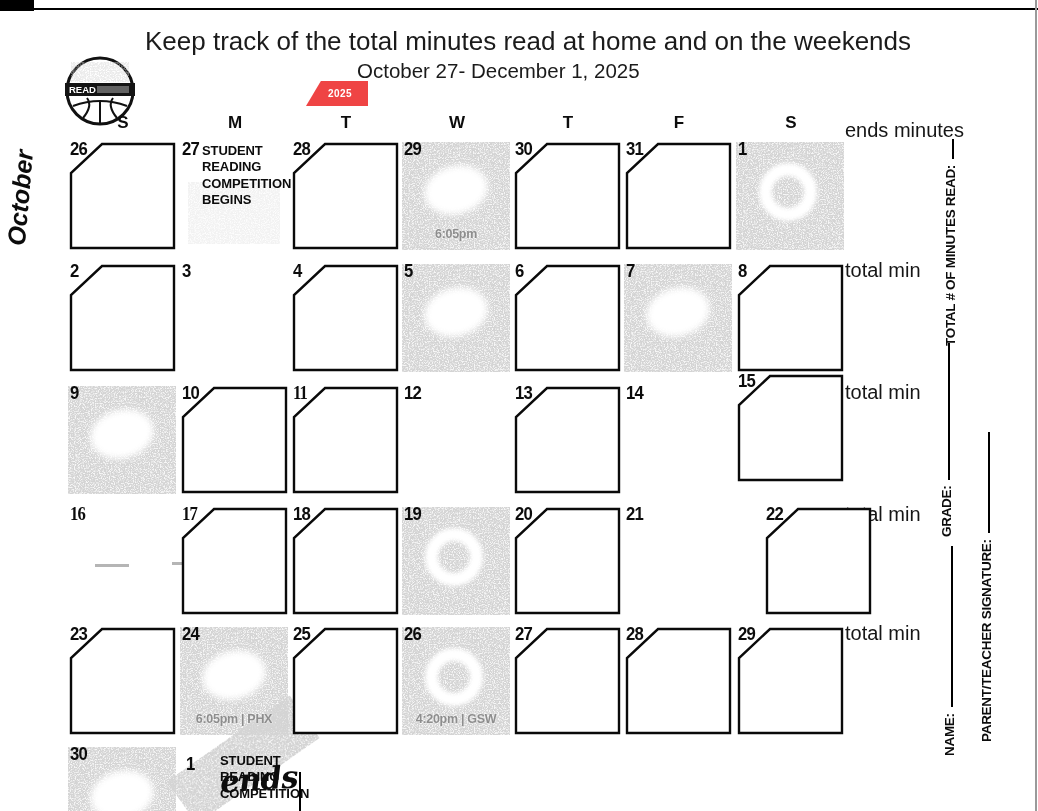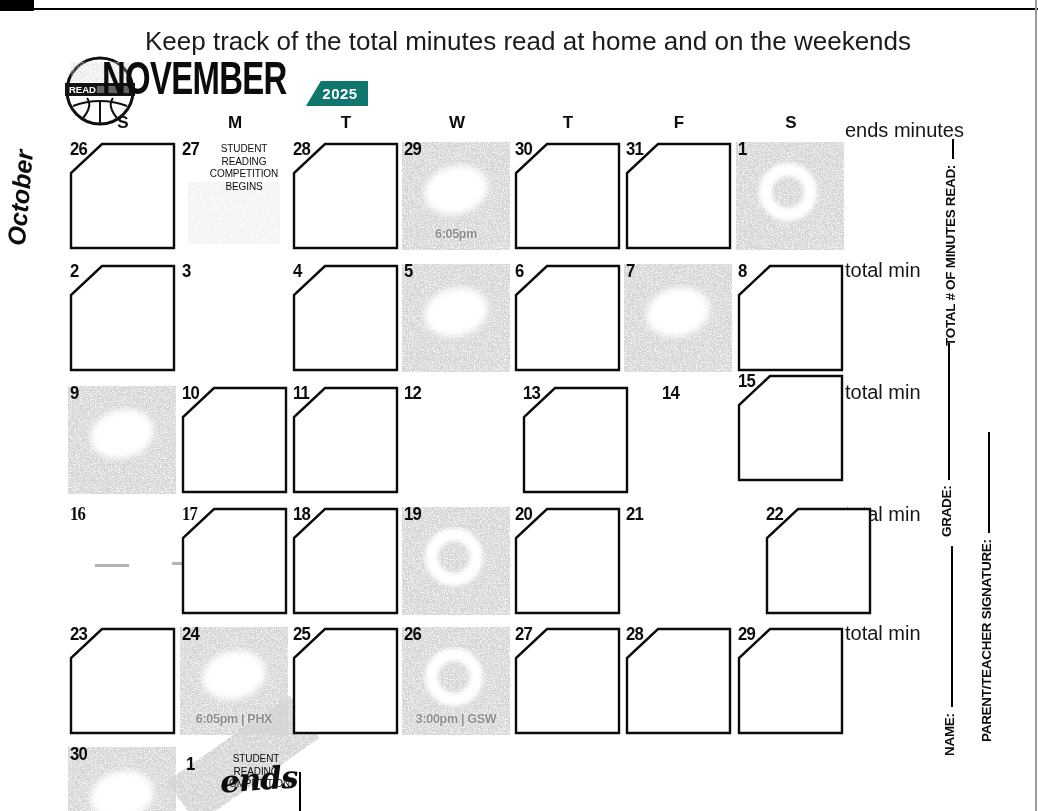--- a/index.html
+++ b/index.html
@@ -11,23 +11,23 @@
   .artifact{position:absolute; background:#000;}
   
   #page-title{position:absolute; left:145px; top:26px; font-size:26px; color:#1b1b1b; white-space:nowrap;}
   #date-range{position:absolute; left:357px; top:59px; font-size:20.5px; color:#1b1b1b; white-space:nowrap;}
   #month-wrap{position:absolute; left:102px; top:54px; height:54px;}
   #month-title{
     display:inline-block; font-size:47px; font-weight:800; letter-spacing:-1px;
     transform:scaleX(.70); transform-origin:left top; line-height:1; color:#0c0c0c;
   }
   #year-badge{
-    position:absolute; left:306px; top:81px; width:62px; height:25px; background:#0f766e;
+    position:absolute; left:306px; top:81px; width:62px; height:25px; background:#ef4444;
     clip-path:polygon(24% 0, 100% 0, 100% 100%, 0 100%);
-    color:#fff; font-weight:800; font-size:15px; text-align:center; line-height:25px;
+    color:#fff; font-weight:800; font-size:10px; text-align:center; line-height:25px;
     padding-left:6px; box-sizing:border-box; letter-spacing:0.5px;
   }
   #read-logo{position:absolute; left:63px; top:54px;}
   #october-label{
     position:absolute; left:-41px; top:180px; width:130px; height:36px;
     transform:rotate(-85deg); font-size:25px; font-weight:800; font-style:italic;
     text-align:center; letter-spacing:0px; color:#0c0c0c;
   }
   
   .wday{position:absolute; top:113px; width:110px; text-align:center; font-weight:800; font-size:17px; color:#0c0c0c;}
@@ -43,22 +43,22 @@
   .blob{position:absolute; left:22px; top:24px; width:64px; height:48px; background:#fff; border-radius:50%;
         filter:blur(3px); transform:rotate(-14deg); z-index:1;}
   .ringblob{position:absolute; left:23px; top:21px; width:58px; height:58px; border:13px solid #fff;
         border-radius:50%; box-sizing:border-box; filter:blur(2px); z-index:1; background:transparent;}
   .caption{
     position:absolute; left:0; bottom:11px; width:108px; text-align:center; z-index:2;
     color:#8d8d8d; font-weight:800; font-size:12.5px; letter-spacing:-0.3px;
     text-shadow:0 0 2px #ffffff;
   }
   .note{
-    position:absolute; z-index:3; font-size:10px; font-weight:400; line-height:1.25;
-    text-align:center; letter-spacing:-0.1px; color:#0c0c0c; white-space:pre-line;
+    position:absolute; z-index:3; font-size:13px; font-weight:700; line-height:1.25;
+    letter-spacing:-0.1px; color:#0c0c0c; white-space:pre-line;
   }
   .script-ends{
     position:absolute; left:40px; top:16px; z-index:4; font-family:"DejaVu Serif", serif;
     font-style:italic; font-weight:bold; font-size:31px; letter-spacing:-1px;
     transform:rotate(-4deg); color:#0c0c0c;
   }
   .swoosh{position:absolute; left:0px; top:26px; width:150px; height:52px; overflow:hidden;
         transform:rotate(-35deg); transform-origin:10px 26px; z-index:0;}
   
   .vfield{
@@ -97,24 +97,22 @@
     <path d="M10 52 Q37 42 64 52" stroke="#111" stroke-width="2" fill="none"></path>
     <path d="M20 64 Q30 52 24 44" stroke="#111" stroke-width="2" fill="none"></path>
     <path d="M54 64 Q44 52 50 44" stroke="#111" stroke-width="2" fill="none"></path>
     <path d="M37 70 L37 46" stroke="#111" stroke-width="2"></path>
     <rect x="8" y="8" width="58" height="20" fill="#b9b9b9" opacity="0.45" filter="url(#sp)"></rect>
     <rect x="2" y="29" width="70" height="13" fill="#141414"></rect>
     <text x="6" y="39" font-family="Liberation Sans, sans-serif" font-weight="bold" font-size="9.5" fill="#ffffff"><tspan id="logo-text-tspan">READ</tspan></text>
     <rect x="34" y="32" width="32" height="7" fill="#8d8d8d" opacity="0.65"></rect>
   </svg>
 
-  <div id="month-wrap">
-    <span id="month-title">NOVEMBER</span>
-  </div>
   <div id="year-badge">2025</div>
+  <div id="date-range">October 27- December 1, 2025</div>
   <div id="october-label">October</div>
 
   <div id="gen-root">
       <div class="wday" style="left: 68px;">S</div>
       <div class="wday" style="left: 180px;">M</div>
       <div class="wday" style="left: 291px;">T</div>
       <div class="wday" style="left: 402px;">W</div>
       <div class="wday" style="left: 513px;">T</div>
       <div class="wday" style="left: 624px;">F</div>
       <div class="wday" style="left: 736px;">S</div>
@@ -234,36 +232,36 @@
             <rect width="108" height="108" filter="url(#sp)"></rect>
           </svg><div class="blob"></div></div>
         <div class="daynum">9</div>
       </div>
       <div class="cell" style="left: 180px; top: 384px;">
         <div class="daybox"><svg width="108" height="108">
             <polygon points="33,2 105,2 105,106 2,106 2,31" fill="#ffffff" stroke="#0a0a0a" stroke-width="2.4"></polygon>
           </svg></div>
         <div class="daynum">10</div>
       </div>
-      <div class="cell" style="left: 291px; top: 384px;">
+      <div class="cell" style="left: 291px; top: 384px; font-family: Liberation Serif, serif;">
         <div class="daybox"><svg width="108" height="108">
             <polygon points="33,2 105,2 105,106 2,106 2,31" fill="#ffffff" stroke="#0a0a0a" stroke-width="2.4"></polygon>
           </svg></div>
         <div class="daynum">11</div>
       </div>
       <div class="cell" style="left: 402px; top: 384px;">
         <div class="daynum">12</div>
       </div>
-      <div class="cell" style="left: 513px; top: 384px; margin-left: 8px;">
+      <div class="cell" style="left: 513px; top: 384px;">
         <div class="daybox"><svg width="108" height="108">
             <polygon points="33,2 105,2 105,106 2,106 2,31" fill="#ffffff" stroke="#0a0a0a" stroke-width="2.4"></polygon>
           </svg></div>
         <div class="daynum">13</div>
       </div>
-      <div class="cell" style="left: 624px; top: 384px; margin-left: 36px;">
+      <div class="cell" style="left: 624px; top: 384px;">
         <div class="daynum">14</div>
       </div>
       <div class="cell" style="left: 736px; top: 372px;">
         <div class="daybox"><svg width="108" height="108">
             <polygon points="33,2 105,2 105,106 2,106 2,31" fill="#ffffff" stroke="#0a0a0a" stroke-width="2.4"></polygon>
           </svg></div>
         <div class="daynum">15</div>
       </div>
       <div class="cell" style="left: 68px; top: 505px; font-family: Liberation Serif, serif;">
         <div class="daynum">16</div>
@@ -320,21 +318,21 @@
         <div class="daybox"><svg width="108" height="108">
             <polygon points="33,2 105,2 105,106 2,106 2,31" fill="#ffffff" stroke="#0a0a0a" stroke-width="2.4"></polygon>
           </svg></div>
         <div class="daynum">25</div>
       </div>
       <div class="cell" style="left: 402px; top: 625px;">
         <div class="spkwrap"><svg width="108" height="108">
             <rect width="108" height="108" fill="#cfcfcf" opacity="0.18"></rect>
             <rect width="108" height="108" filter="url(#sp)"></rect>
           </svg><div class="ringblob"></div></div>
-        <div class="caption">3:00pm | GSW</div>
+        <div class="caption">4:20pm | GSW</div>
         <div class="daynum">26</div>
       </div>
       <div class="cell" style="left: 513px; top: 625px;">
         <div class="daybox"><svg width="108" height="108">
             <polygon points="33,2 105,2 105,106 2,106 2,31" fill="#ffffff" stroke="#0a0a0a" stroke-width="2.4"></polygon>
           </svg></div>
         <div class="daynum">27</div>
       </div>
       <div class="cell" style="left: 624px; top: 625px;">
         <div class="daybox"><svg width="108" height="108">

